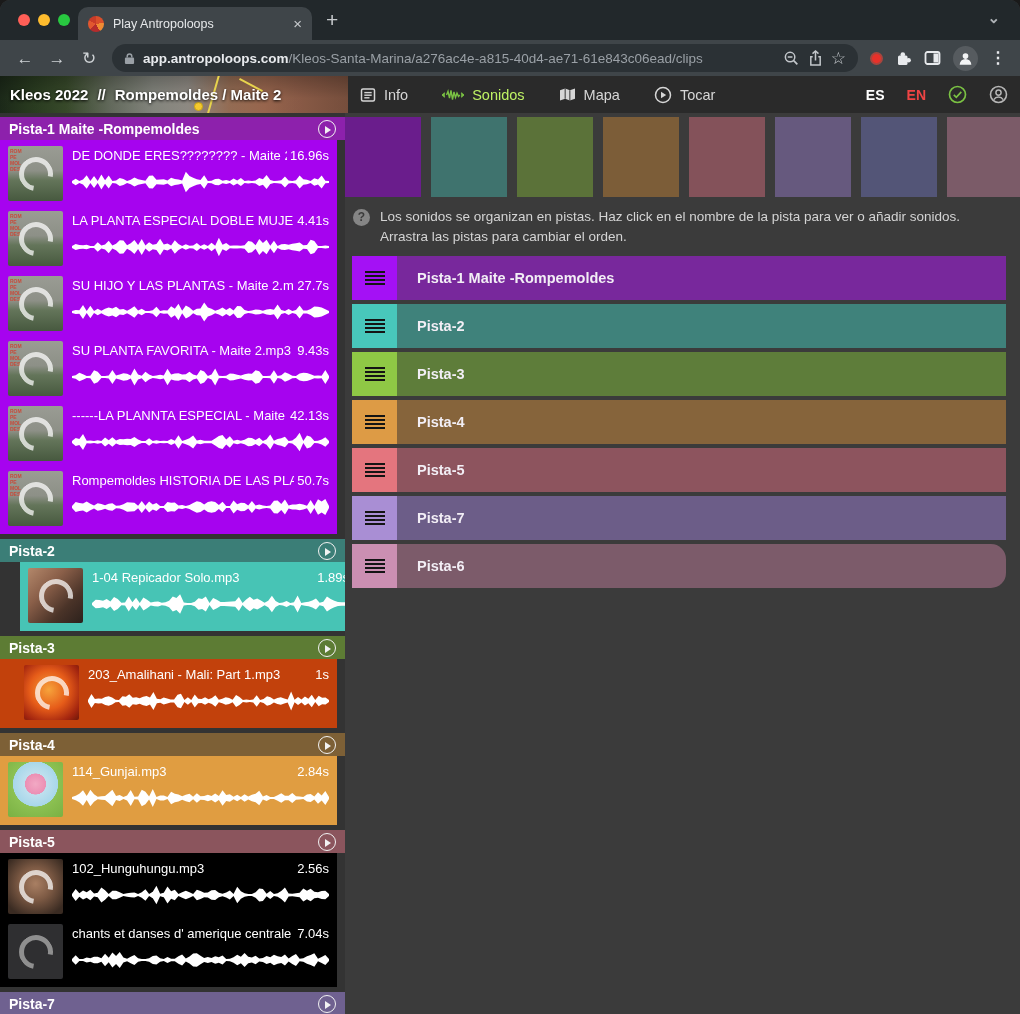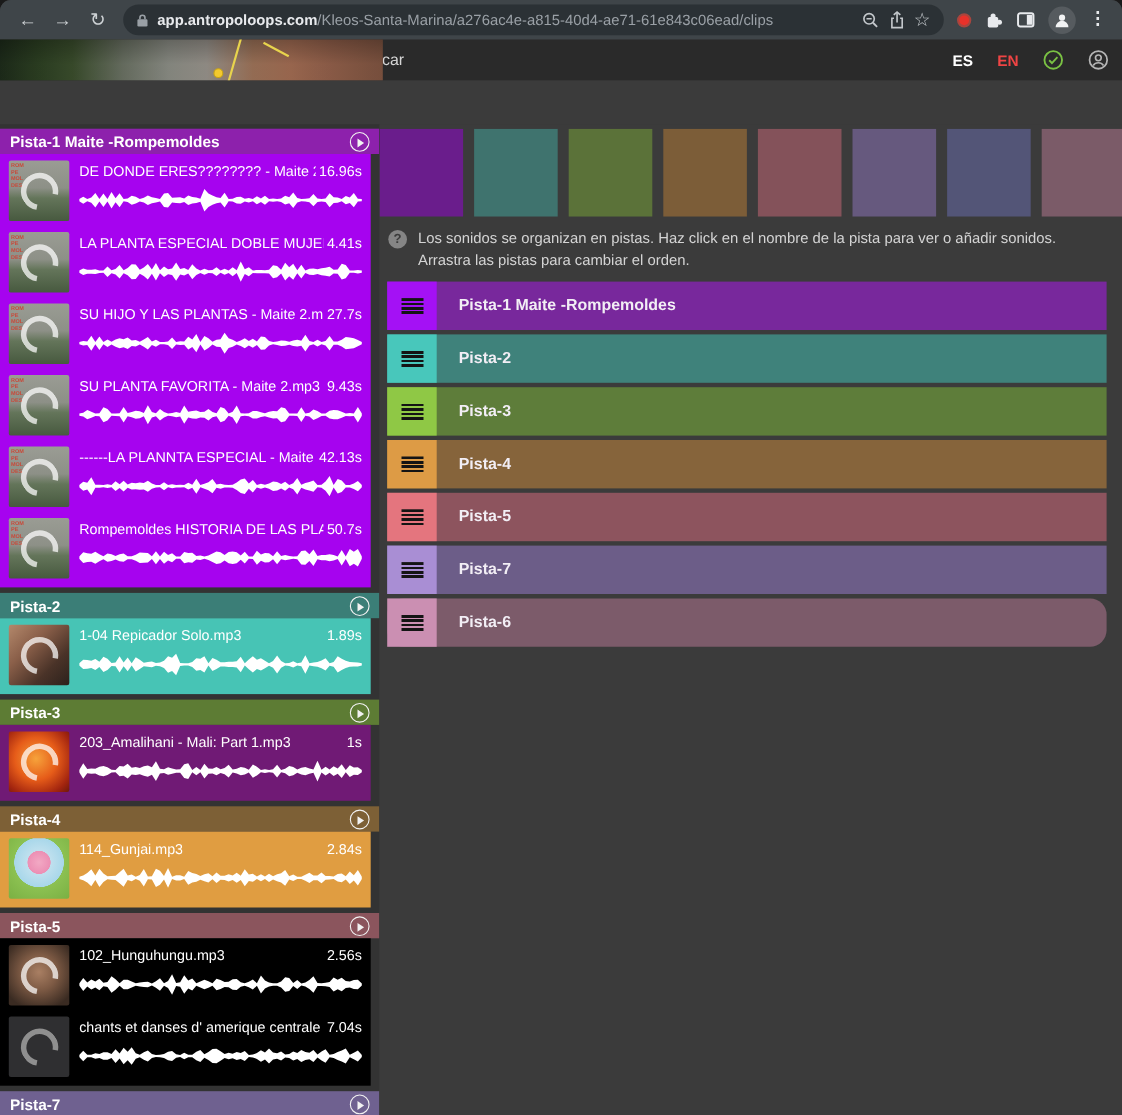--- a/index.html
+++ b/index.html
@@ -38,21 +38,21 @@
     background:linear-gradient(180deg,rgba(0,0,0,.28),rgba(0,0,0,.06) 60%),
       linear-gradient(90deg,#1d2b1a 0%,#2c3f22 10%,#3a4d2c 19%,#697062 32%,#8a8c84 44%,#96918a 54%,#9c7258 66%,#a06b52 76%,#8f5e49 87%,#7d5340 100%)}
   .map-line{position:absolute;background:#e8d44d;width:2px}
   .map-line.l1{left:212px;top:-6px;height:52px;transform:rotate(16deg)}
   .map-line.l2{left:250px;top:-4px;height:26px;transform:rotate(-62deg)}
   .map-pin{position:absolute;left:194px;top:26px;width:9px;height:9px;border-radius:50%;background:#f4c92e;border:1.5px solid #c9a416}
   .breadcrumb{position:relative;z-index:2;display:flex;gap:9px;align-items:baseline;padding-left:10px;width:348px;flex-shrink:0;
     color:#fff;text-shadow:0 1px 3px rgba(0,0,0,.95);font-size:15px;font-weight:700;white-space:nowrap}
   .app-nav{display:flex;align-items:center;gap:34px;margin-left:12px}
   .nav-item{display:flex;align-items:center;gap:8px;color:#d6d6d6;font-size:14.5px}
-  .nav-item.active{color:#5eead4}
+  .nav-item.active{color:#bef264}
   .header-right{margin-left:auto;display:flex;align-items:center;gap:22px;padding-right:12px}
   .lang-es{color:#fff;font-weight:700;font-size:14px}
   .lang-en{color:#ef4444;font-weight:700;font-size:14px}
 
   
   .sidebar{position:absolute;left:0;top:113px;width:345px;height:901px;background:#333;overflow:hidden;padding-top:4px}
   .track-section{margin-bottom:5px}
   .ts-header{height:23px;display:flex;align-items:center;padding:0 9px;width:345px}
   .ts-name{color:#fff;font-weight:700;font-size:14px;flex:1;white-space:nowrap;overflow:hidden}
   .ts-play{width:18px;height:18px;border:1.6px solid #f2f2f2;border-radius:50%;background:transparent;flex-shrink:0;padding:0}
@@ -86,20 +86,34 @@
   .track-row{height:44px;margin-bottom:4px;display:flex;cursor:default}
   .drag-handle{width:45px;height:100%;display:flex;align-items:center;justify-content:center;flex-shrink:0}
   .hamburger{width:20px;height:15px;background:repeating-linear-gradient(to bottom,#141414 0 2.5px,transparent 2.5px 4px)}
   .row-label{flex:1;display:flex;align-items:center;padding-left:20px;color:#f2eef5;font-size:14.5px;font-weight:600;white-space:nowrap;overflow:hidden}
 </style>
 </head>
 <body>
 
 <div class="window">
 
+  <div class="tabstrip">
+    <div class="traffic">
+      <span class="light red"></span>
+      <span class="light yellow"></span>
+      <span class="light green"></span>
+    </div>
+    <div class="tab">
+      <span class="favicon"></span>
+      <span class="tab-title">Play Antropoloops</span>
+      <span class="tab-close">×</span>
+    </div>
+    <span class="newtab">+</span>
+    <span class="tab-chevron">⌄</span>
+  </div>
 
   <div class="toolbar">
     <span class="nav-btn">←</span>
     <span class="nav-btn">→</span>
     <span class="nav-btn">↻</span>
     <div class="omnibox">
       <span class="box-icon">
         <svg width="11" height="13" viewBox="0 0 12 14">
             <rect x="1" y="6" width="10" height="7" rx="1.2" fill="#9aa0a6"></rect>
             <path d="M3.5 6V4.5a2.5 2.5 0 0 1 5 0V6" stroke="#9aa0a6" stroke-width="1.6" fill="none"></path>
@@ -149,20 +163,25 @@
       </span>
       <span class="kebab">⋮</span>
     </div>
   </div>
 
   <div class="app-header">
     <div class="map-strip">
       <span class="map-line l1"></span>
       <span class="map-line l2"></span>
       <span class="map-pin"></span>
+    </div>
+    <div class="breadcrumb">
+      <span>Kleos 2022</span>
+      <span>//</span>
+      <span>Rompemoldes / Maite 2</span>
     </div>
     <nav class="app-nav">
       <span class="nav-item">
         <svg width="16" height="16" viewBox="0 0 16 16">
             <rect x="1.5" y="2" width="13" height="12" rx="1.5" fill="none" stroke="#d6d6d6" stroke-width="1.5"></rect>
             <line x1="4.3" y1="5.6" x2="11.7" y2="5.6" stroke="#d6d6d6" stroke-width="1.4"></line>
             <line x1="4.3" y1="8.2" x2="11.7" y2="8.2" stroke="#d6d6d6" stroke-width="1.4"></line>
             <line x1="4.3" y1="10.8" x2="9.5" y2="10.8" stroke="#d6d6d6" stroke-width="1.4"></line>
           </svg>
         <span>Info</span>
@@ -306,21 +325,21 @@
           </div>
         </div>
       </section>
       <section class="track-section">
         <div class="ts-header" style="background: rgb(59, 126, 119);">
           <span class="ts-name">Pista-2</span>
           <button class="ts-play">
             <span class="play-tri"></span>
           </button>
         </div>
-        <div class="ts-clips" style="background: rgb(71, 196, 181);">
+        <div class="ts-clips" style="background: rgb(71, 196, 181); margin-left: 20px;">
           <div class="clip">
             <div class="thumb thumb-man">
               <span class="arc"></span>
             </div>
             <div class="clip-body">
               <div class="clip-top">
                 <span class="clip-title">1-04 Repicador Solo.mp3</span>
                 <span class="clip-dur">1.89s</span>
               </div>
               <svg viewBox="0 0 280 24" preserveAspectRatio="none" class="clip-wave">
@@ -330,21 +349,21 @@
           </div>
         </div>
       </section>
       <section class="track-section">
         <div class="ts-header" style="background: rgb(93, 124, 52);">
           <span class="ts-name">Pista-3</span>
           <button class="ts-play">
             <span class="play-tri"></span>
           </button>
         </div>
-        <div class="ts-clips" style="background: #701a75;">
+        <div class="ts-clips" style="background: #c2410c; padding-left: 16px;">
           <div class="clip">
             <div class="thumb thumb-fire">
               <span class="arc"></span>
             </div>
             <div class="clip-body">
               <div class="clip-top">
                 <span class="clip-title">203_Amalihani - Mali: Part 1.mp3</span>
                 <span class="clip-dur">1s</span>
               </div>
               <svg viewBox="0 0 280 24" preserveAspectRatio="none" class="clip-wave">

